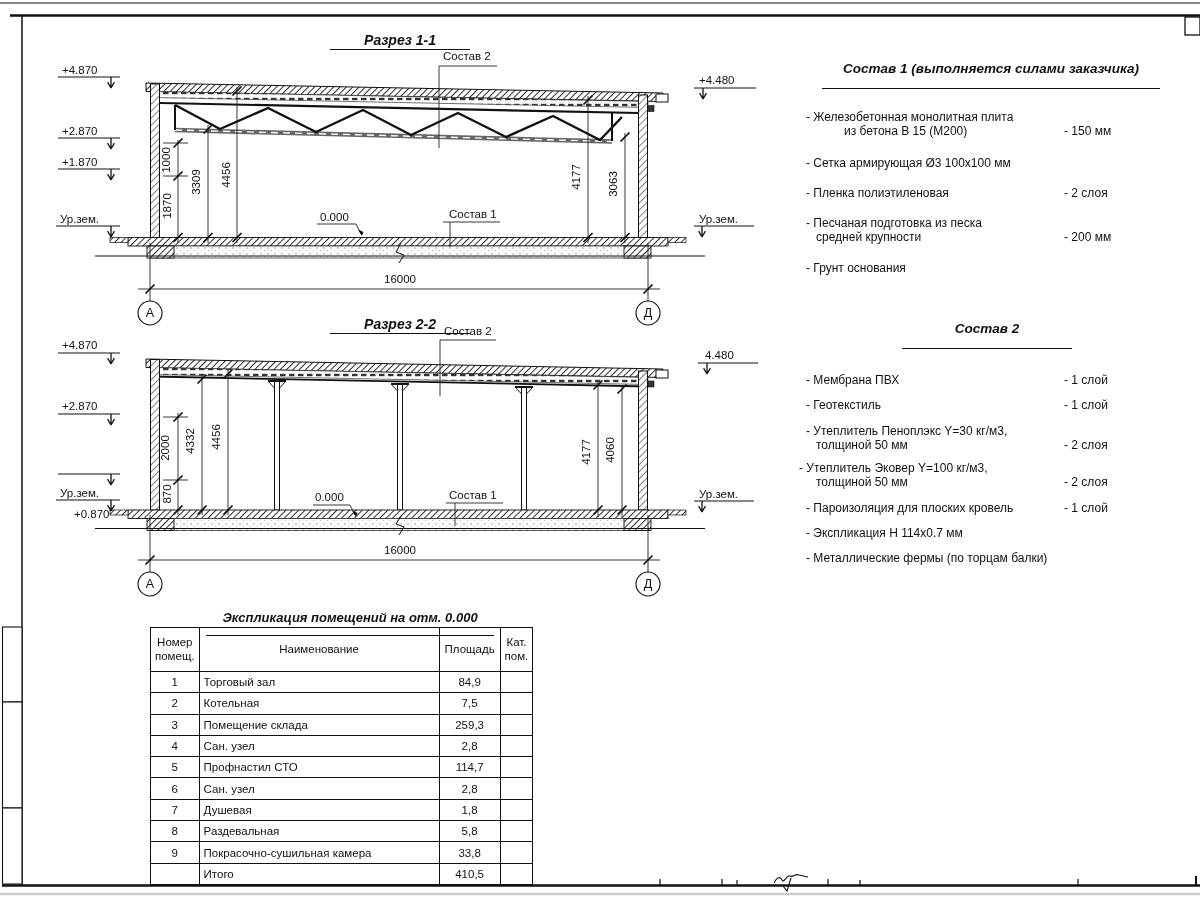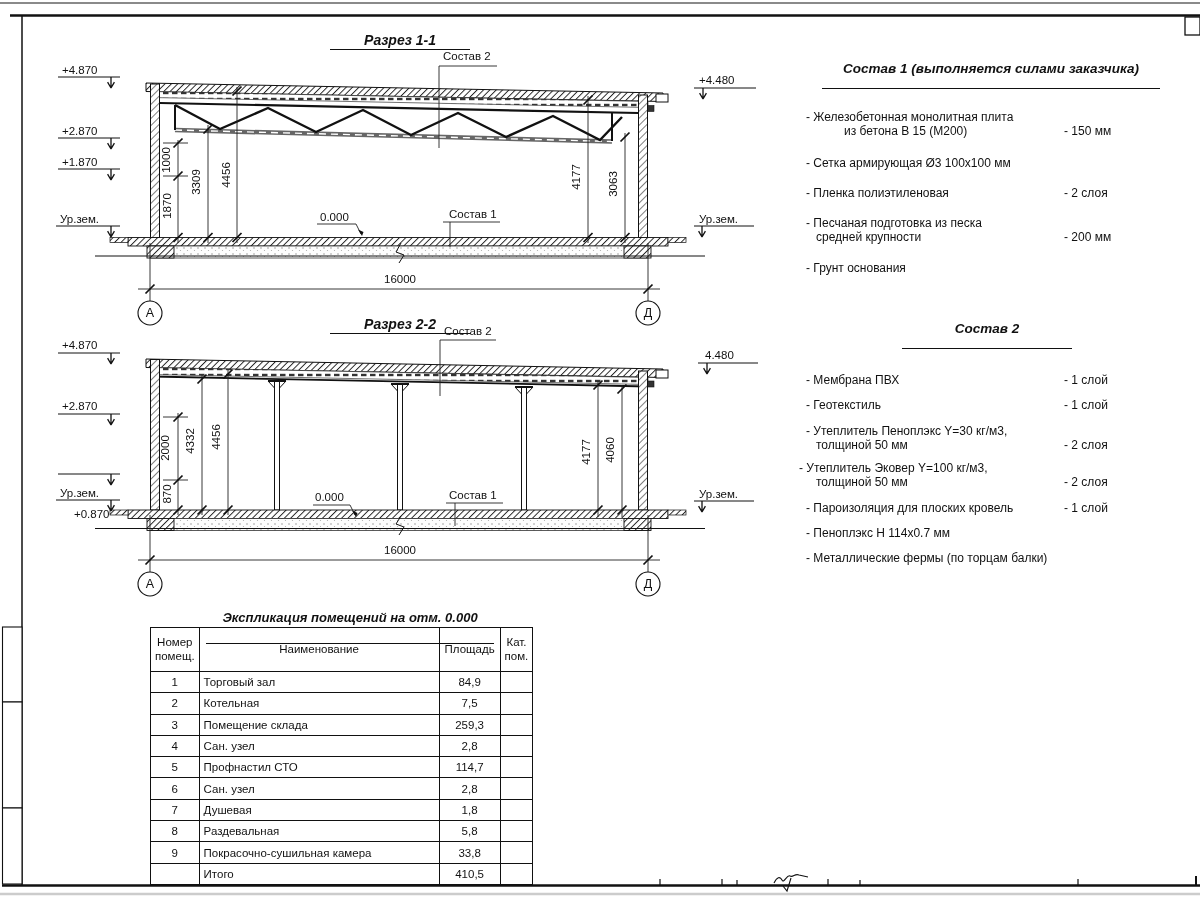--- a/index.html
+++ b/index.html
@@ -6,21 +6,21 @@
     font-family:"Liberation Sans","DejaVu Sans",sans-serif;color:#111;}
   .sheet{position:relative;width:1200px;height:900px;background:#fff;}
   svg.lines{position:absolute;left:0;top:0;}
   .t{position:absolute;white-space:nowrap;font-size:11.5px;color:#111;line-height:1.1;}
   .rot{transform:translate(-50%,-50%) rotate(-90deg);transform-origin:center;width:60px;text-align:center;}
   .sec-title{font-size:14px;font-weight:bold;font-style:italic;text-align:center;
     border-bottom:1.6px solid #111;padding-bottom:1px;}
   .blk-title{font-size:13.5px;font-weight:bold;font-style:italic;text-align:center;
     border-bottom:1.4px solid #111;padding-bottom:11px;}
   .tbl-title{font-size:13px;font-weight:bold;font-style:italic;text-align:center;
-    border-bottom:1.4px solid #111;padding-bottom:18px;}
+    border-bottom:1.4px solid #111;padding-bottom:10px;}
   .item{font-size:12px;}
   .axis{width:24px;height:24px;text-align:center;line-height:24px;font-size:12.5px;}
   table.rooms{position:absolute;left:150px;top:627px;border-collapse:collapse;
     font-size:11.5px;color:#111;table-layout:fixed;}
   table.rooms th,table.rooms td{border:1.2px solid #111;padding:0 4px;overflow:hidden;}
   table.rooms th{height:43px;font-weight:normal;text-align:center;vertical-align:middle;line-height:1.15;}
   table.rooms td{height:20.3px;vertical-align:middle;}
   td.c{text-align:center;}
   td.n{text-align:left;padding-left:7px;}
 </style>
@@ -304,21 +304,21 @@
 <div class="t item" style="left:806px;top:399px;">- Геотекстиль</div>
 <div class="t item" style="left:1064px;top:399px;">- 1 слой</div>
 <div class="t item" style="left:806px;top:425px;">- Утеплитель Пеноплэкс Y=30 кг/м3,</div>
 <div class="t item" style="left:816px;top:439px;">толщиной 50 мм</div>
 <div class="t item" style="left:1064px;top:439px;">- 2 слоя</div>
 <div class="t item" style="left:799px;top:462px;">- Утеплитель Эковер Y=100 кг/м3,</div>
 <div class="t item" style="left:816px;top:476px;">толщиной 50 мм</div>
 <div class="t item" style="left:1064px;top:476px;">- 2 слоя</div>
 <div class="t item" style="left:806px;top:502px;">- Пароизоляция для плоских кровель</div>
 <div class="t item" style="left:1064px;top:502px;">- 1 слой</div>
-<div class="t item" style="left:806px;top:527px;">- Пеноплэкс Н 114х0.7 мм</div>
+<div class="t item" style="left:806px;top:527px;">- Экспликация Н 114х0.7 мм</div>
 <div class="t item" style="left:806px;top:552px;">- Металлические фермы (по торцам балки)</div>
 
 <div class="t tbl-title" style="left:206px;top:611px;width:288px;">Экспликация помещений на отм. 0.000</div>
 
 <table class="rooms">
   <colgroup>
         <col style="width:47px">
         <col style="width:240px">
         <col style="width:61px">
         <col style="width:30px">

